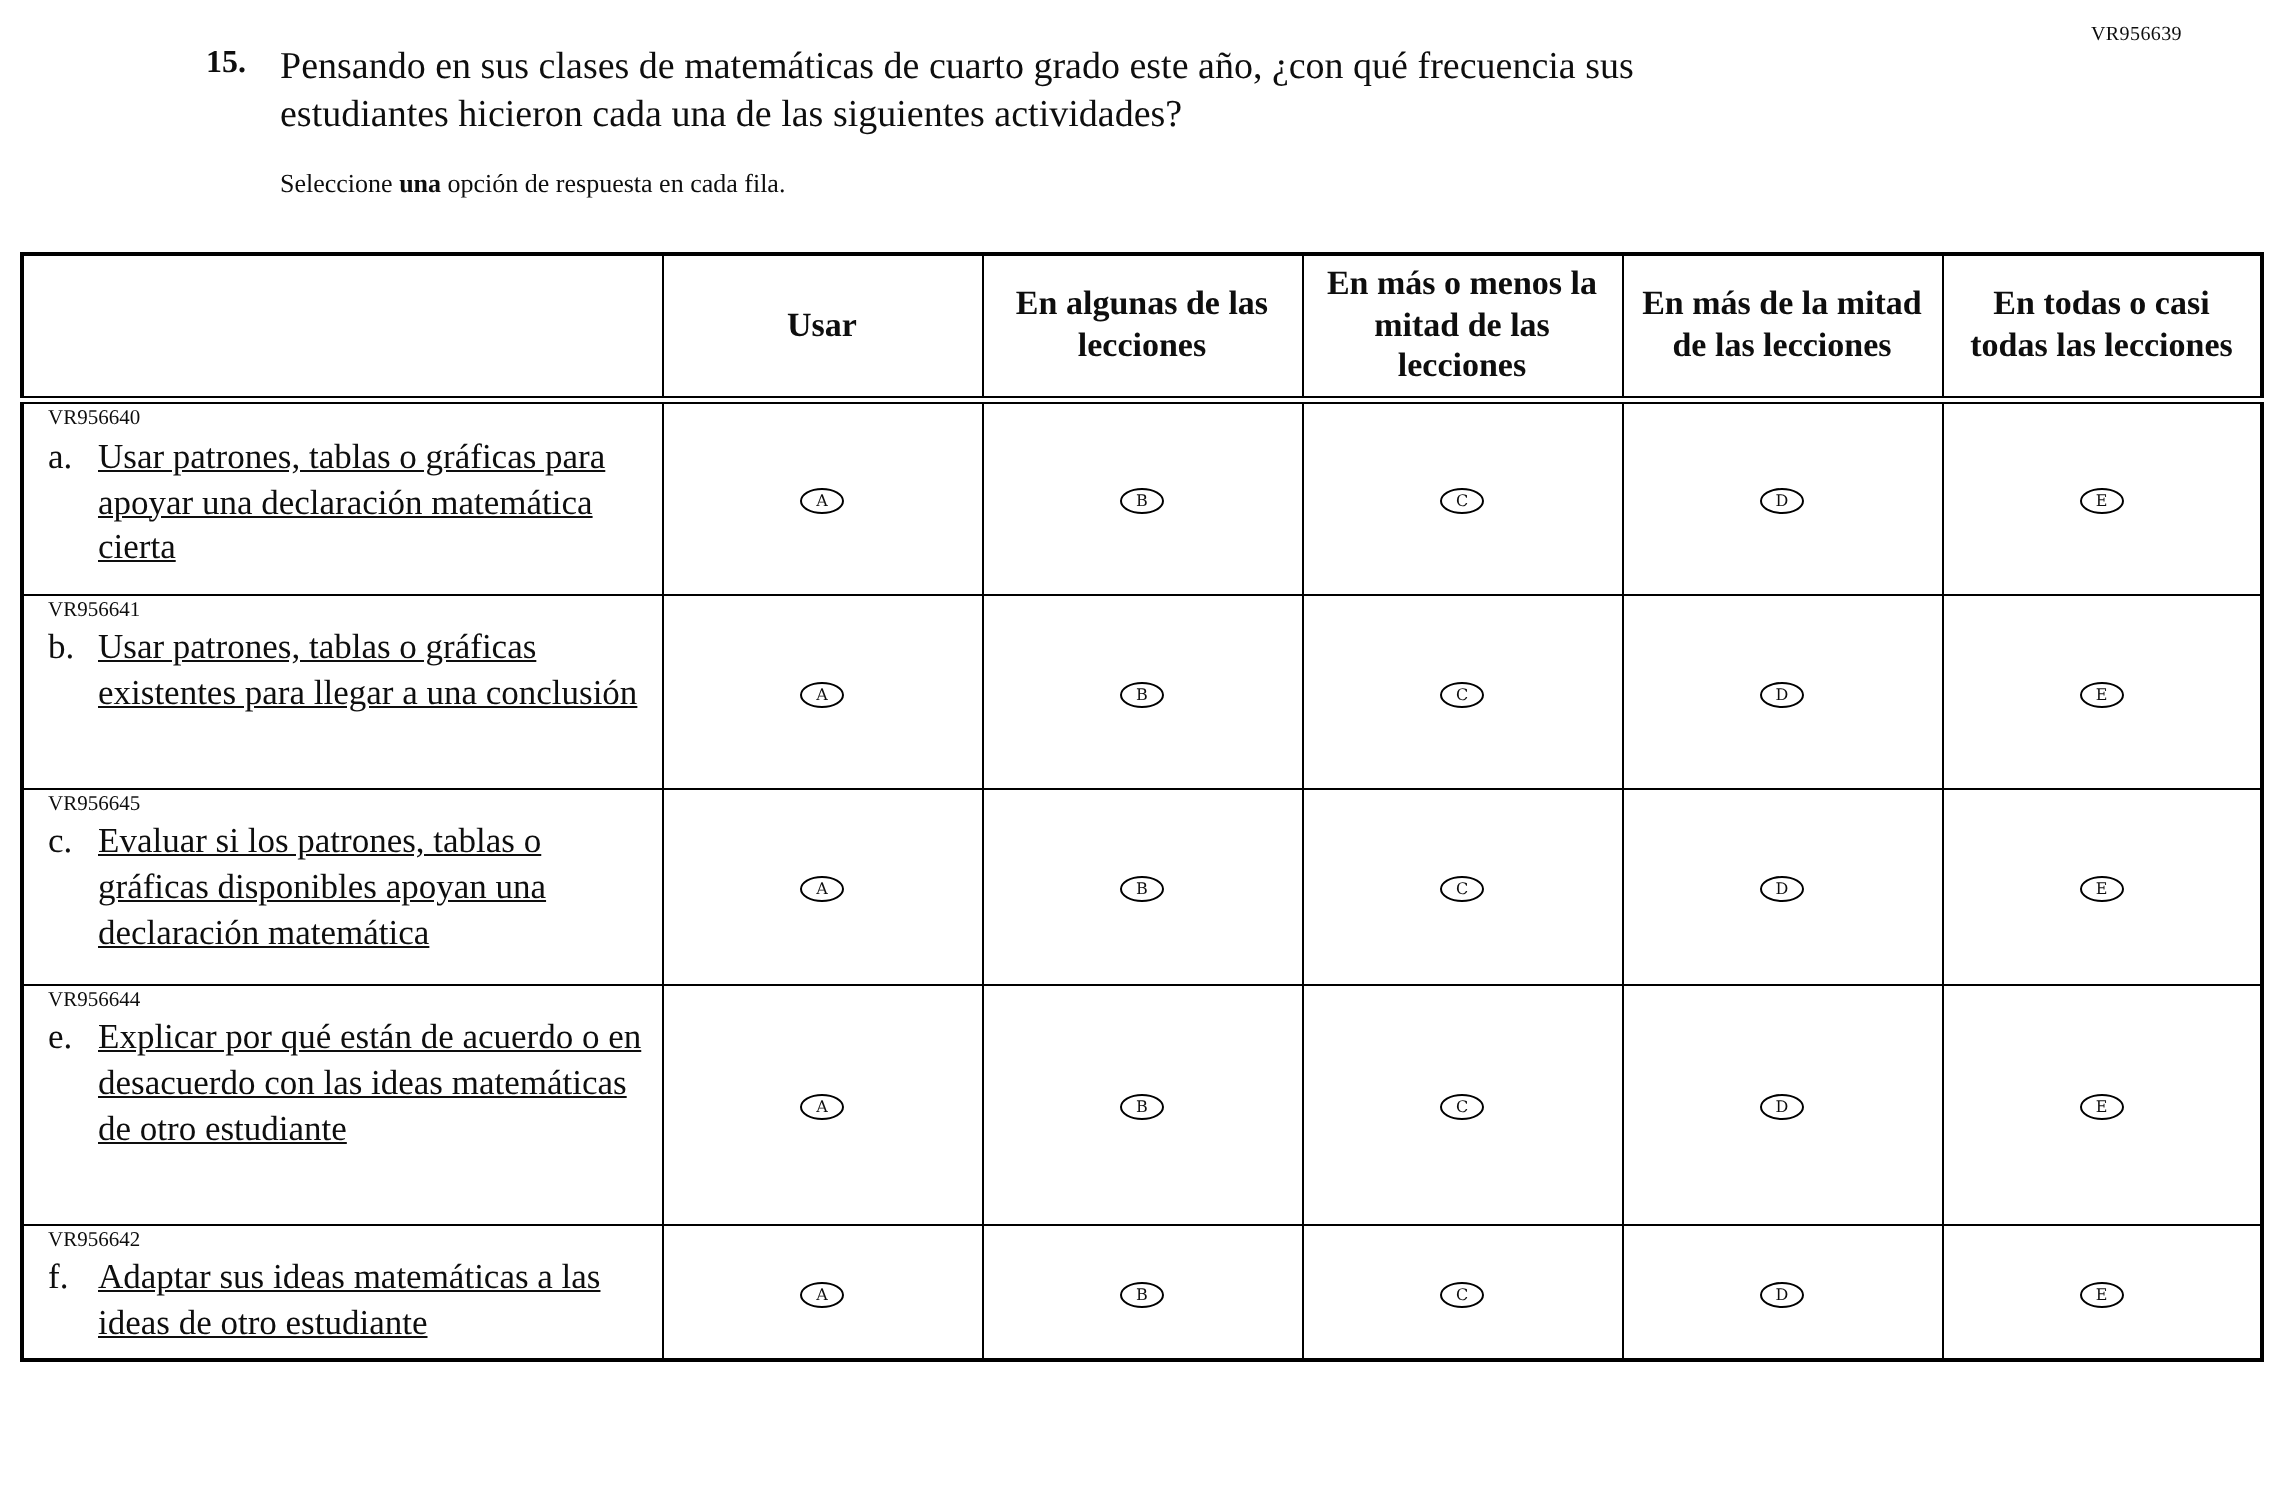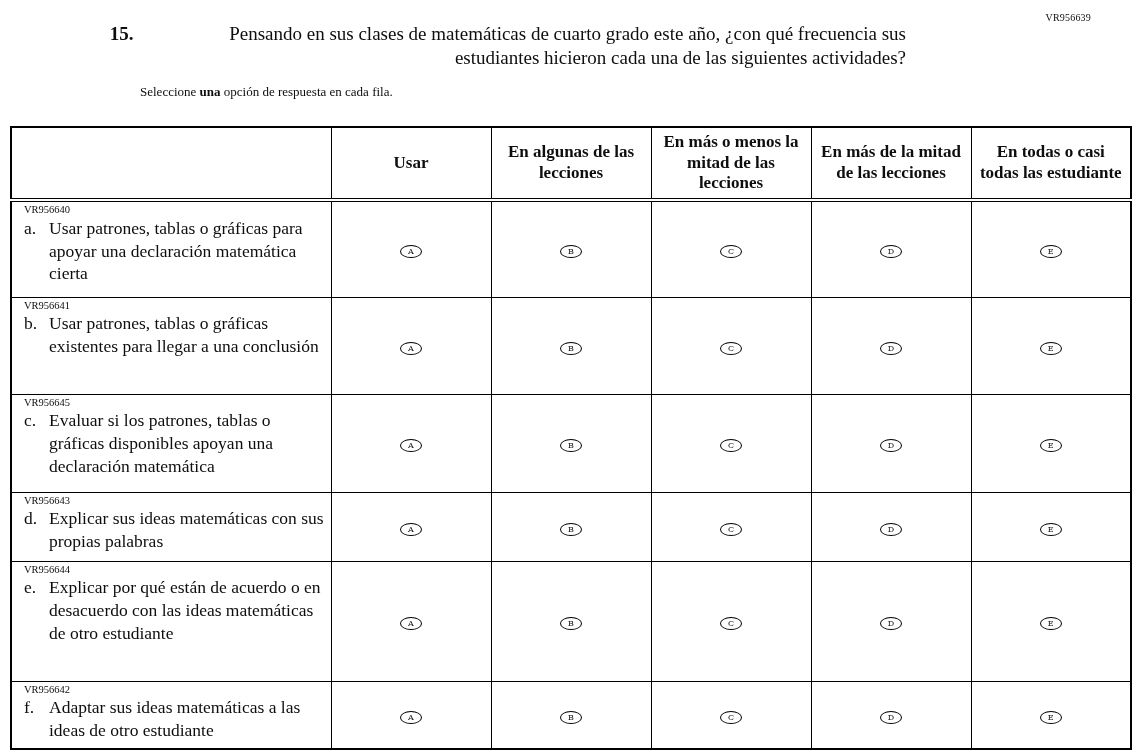--- a/index.html
+++ b/index.html
@@ -11,40 +11,40 @@
   }
   .sheet { position:relative; width:1137px; height:752px; background:#fff; overflow:hidden; }
 
   .top-code {
     position:absolute; top:12px; right:46px;
     font-size:10px; letter-spacing:.2px;margin-left:37px;
   }
 
   .question { position:absolute; top:22px; left:103px; width:840px; }
   .q-line { display:flex; }
-  .q-num { font-weight:bold; width:37px; flex:none; font-size:19px; line-height:1.28;text-align:center; }
-  .q-text { font-size:19px; line-height:1.28; width:766px;text-align:right; }
+  .q-num { font-weight:bold; width:37px; flex:none; font-size:16px; line-height:1.28; }
+  .q-text { font-size:19px; line-height:1.28; width:766px; }
   .q-instruction { margin-top:13px; margin-left:37px; font-size:13px; }
 
   table.grid {
     position:absolute; top:126px; left:10px; width:1120px;
     border-collapse:collapse; table-layout:fixed;
     border:2px solid #000;
   }
   .grid th, .grid td { border:1px solid #000; }
   .grid thead th {
     border-bottom:4px double #000;
     font-size:17px; font-weight:bold; text-align:center; vertical-align:middle;
     line-height:1.22; padding:4px 8px; height:68px;
   }
   td.stub { vertical-align:top; padding:0 6px 6px 12px; }
   .row-code { text-align:left; font-size:10.5px; line-height:1.2; padding-top:2px; }
   .item { display:flex; font-size:17.5px; line-height:1.3; }
   .item-label { width:25px; flex:none; }
-  .item-text { flex:1; }
+  .item-text { flex:1;text-decoration:underline; }
   td.opt { text-align:center; vertical-align:middle; }
 
   .bubble {
     display:inline-block; width:22px; height:13px;
     border:1px solid #000; border-radius:50%;
     font-size:8px; line-height:12px; text-align:center;
     font-family:"DejaVu Serif", serif;
     cursor:pointer; user-select:none;
   }
 
@@ -79,21 +79,21 @@
       <col style="width:160px">
       <col style="width:160px">
     </colgroup>
     <thead>
       <tr>
         <th></th>
         <th>Usar</th>
         <th>En algunas de las lecciones</th>
         <th>En más o menos la mitad de las lecciones</th>
         <th>En más de la mitad de las lecciones</th>
-        <th>En todas o casi todas las estudiante</th>
+        <th>En todas o casi todas las lecciones</th>
       </tr>
     </thead>
     <tbody>
 
       <tr class="r-a">
         <td class="stub">
           <div class="row-code">VR956640</div>
           <div class="item">
             <span class="item-label">a.</span>
             <span class="item-text">Usar patrones, tablas o gráficas para apoyar una declaración matemática cierta</span>
@@ -129,34 +129,20 @@
             <span class="item-text">Evaluar si los patrones, tablas o gráficas disponibles apoyan una declaración matemática</span>
           </div>
         </td>
         <td class="opt"><span class="bubble">A</span></td>
         <td class="opt"><span class="bubble">B</span></td>
         <td class="opt"><span class="bubble">C</span></td>
         <td class="opt"><span class="bubble">D</span></td>
         <td class="opt"><span class="bubble">E</span></td>
       </tr>
 
-      <tr class="r-d">
-        <td class="stub">
-          <div class="row-code">VR956643</div>
-          <div class="item">
-            <span class="item-label">d.</span>
-            <span class="item-text">Explicar sus ideas matemáticas con sus propias palabras</span>
-          </div>
-        </td>
-        <td class="opt"><span class="bubble">A</span></td>
-        <td class="opt"><span class="bubble">B</span></td>
-        <td class="opt"><span class="bubble">C</span></td>
-        <td class="opt"><span class="bubble">D</span></td>
-        <td class="opt"><span class="bubble">E</span></td>
-      </tr>
 
       <tr class="r-e">
         <td class="stub">
           <div class="row-code">VR956644</div>
           <div class="item">
             <span class="item-label">e.</span>
             <span class="item-text">Explicar por qué están de acuerdo o en desacuerdo con las ideas matemáticas de otro estudiante</span>
           </div>
         </td>
         <td class="opt"><span class="bubble">A</span></td>

